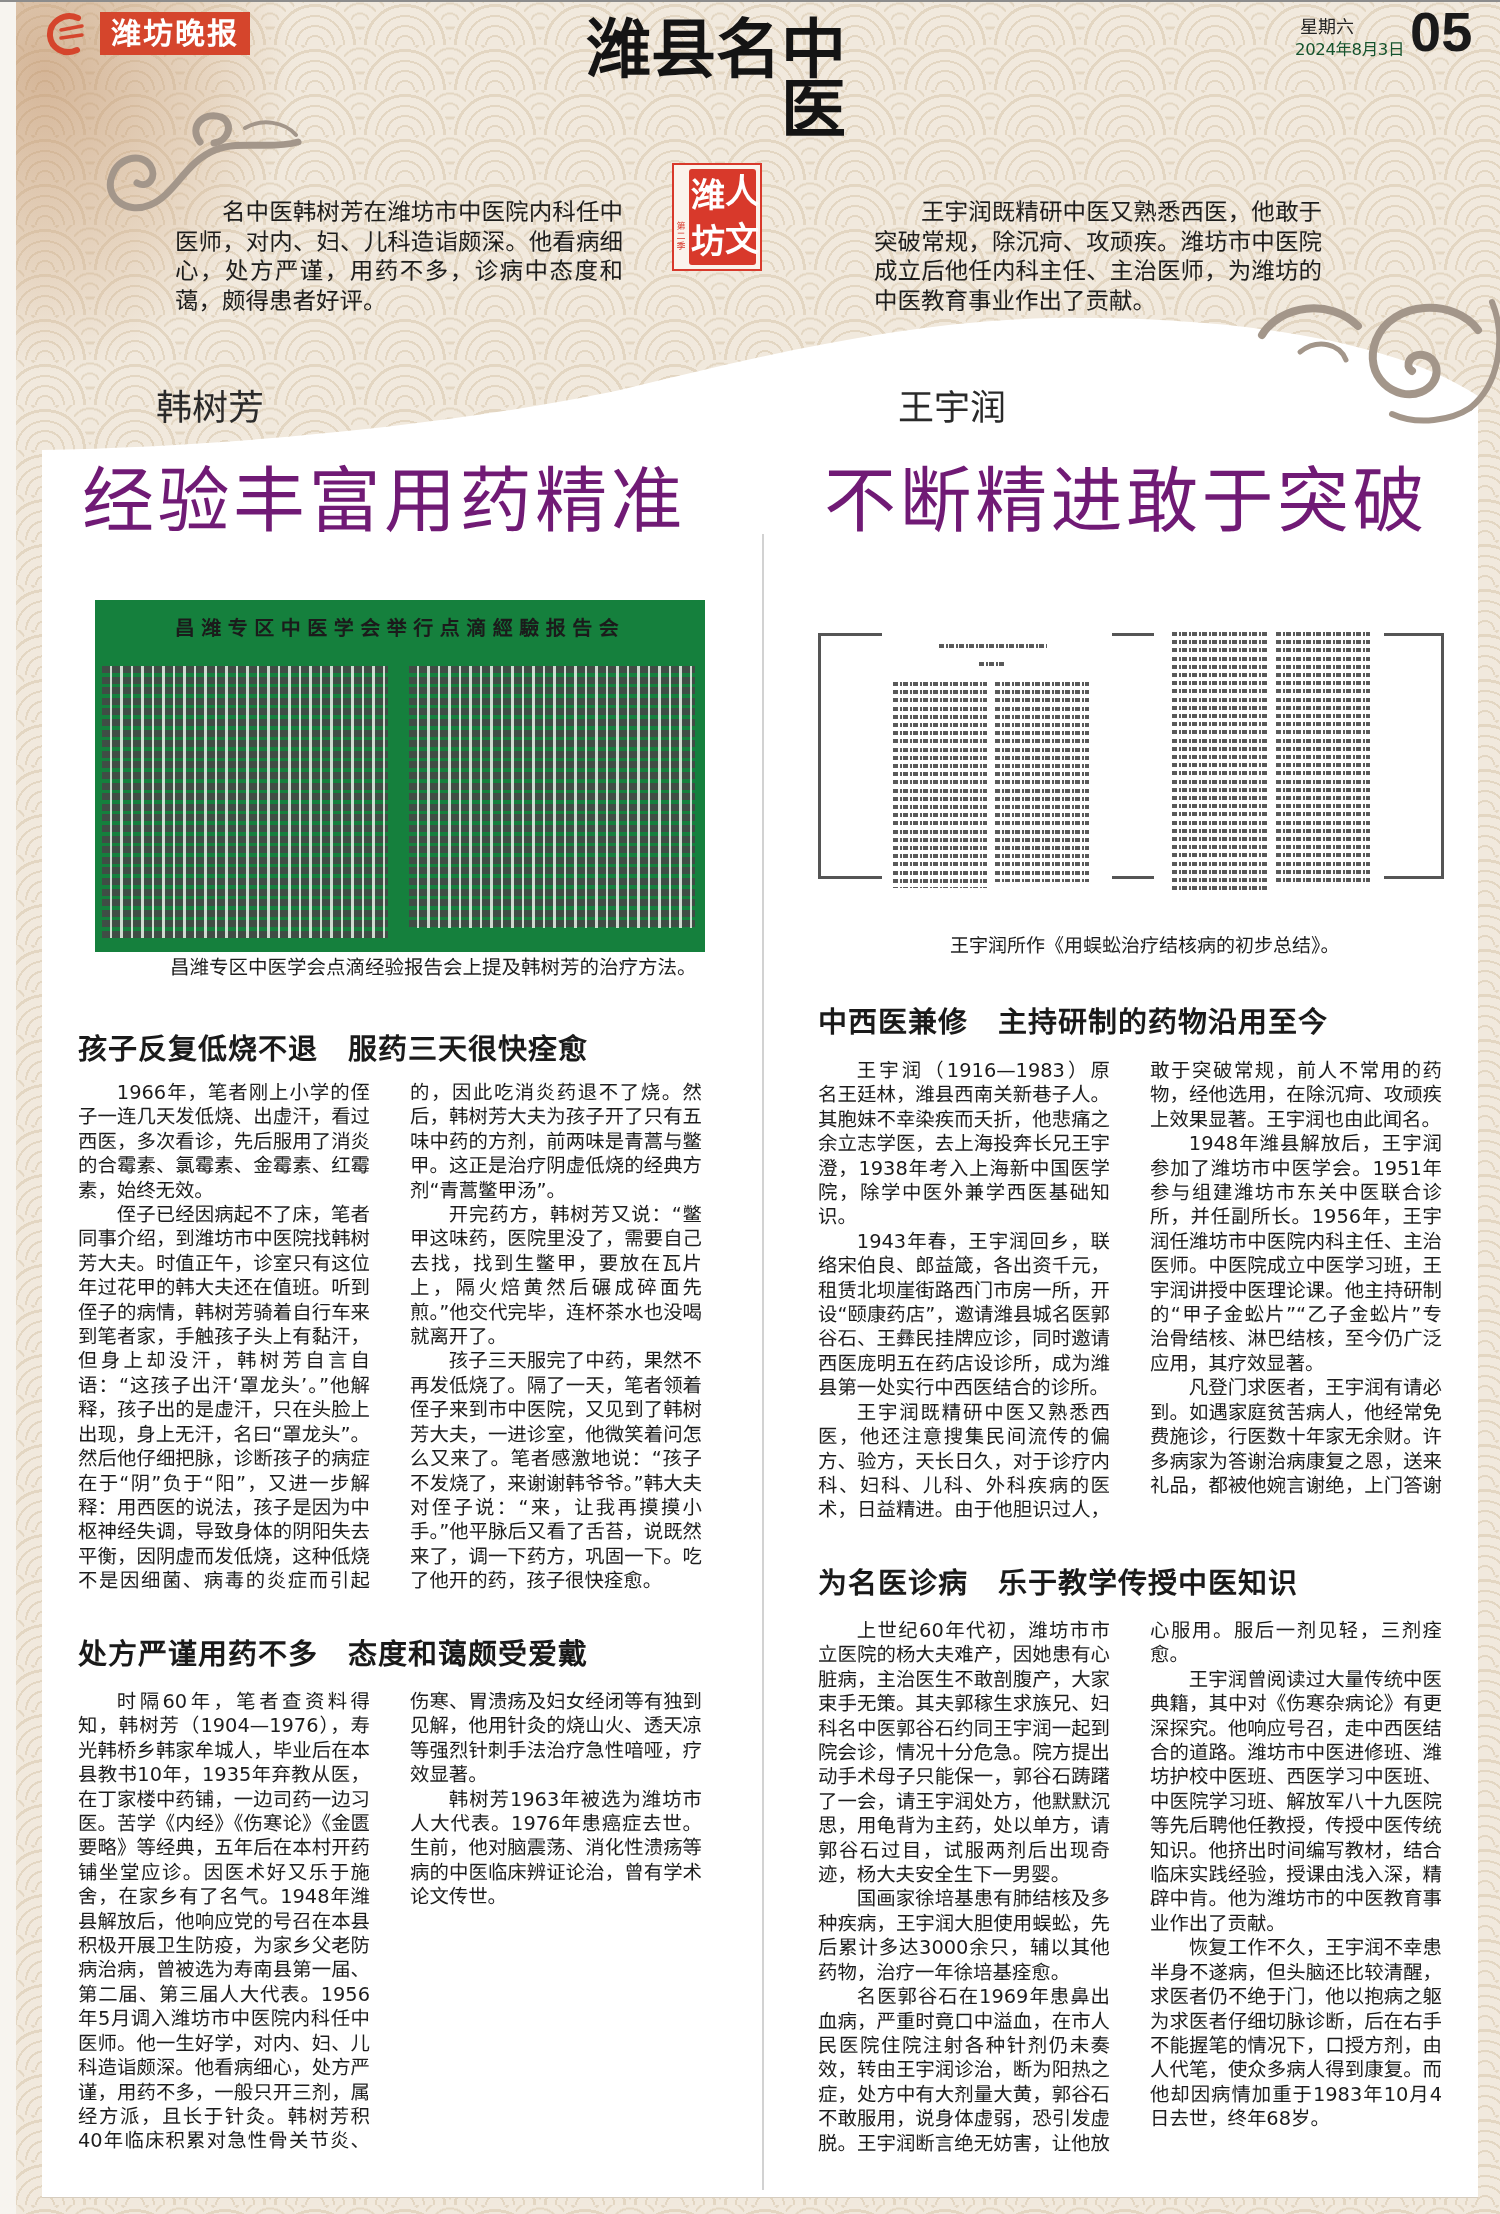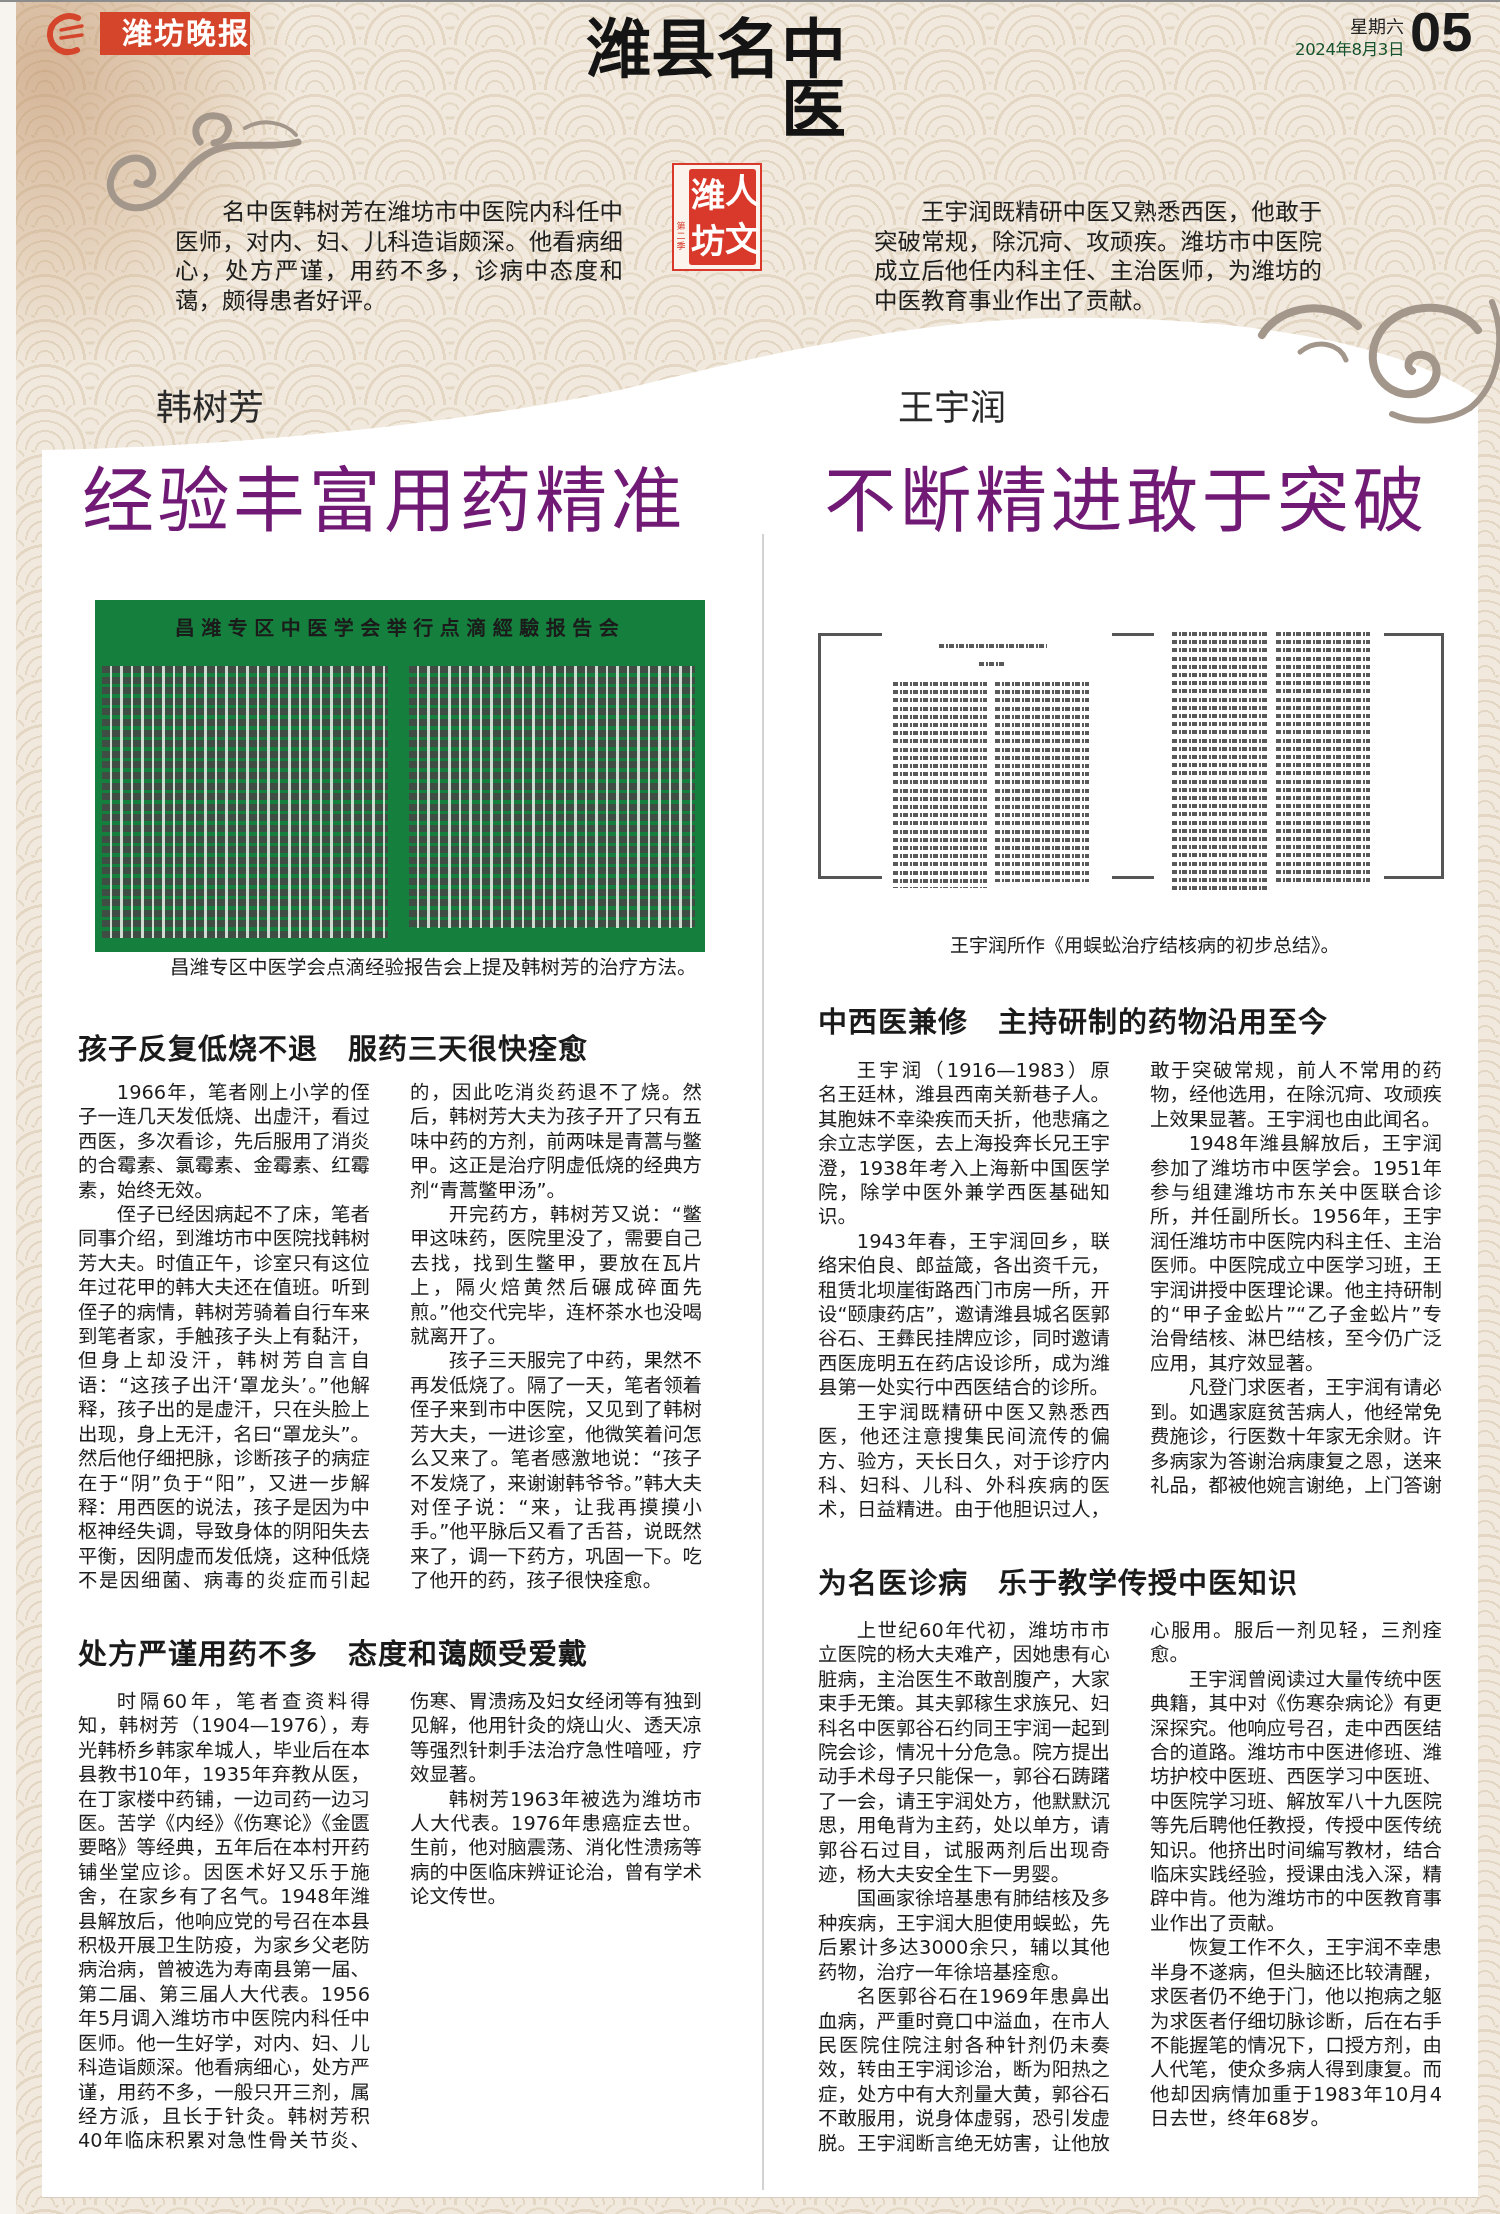--- a/index.html
+++ b/index.html
@@ -11,23 +11,23 @@
  radial-gradient(circle at 50% 100%,#f1e9dd 0 8px,#e3d6c2 8px 10px,#f1e9dd 10px 18px,#e3d6c2 18px 20px,#f1e9dd 20px 28px,#e3d6c2 28px 30px,#f1e9dd 30px 38px,#e3d6c2 38px 41px,#f1e9dd 41px 44px,transparent 44px),
  radial-gradient(circle at 50% 100%,#f1e9dd 0 8px,#e3d6c2 8px 10px,#f1e9dd 10px 18px,#e3d6c2 18px 20px,#f1e9dd 20px 28px,#e3d6c2 28px 30px,#f1e9dd 30px 38px,#e3d6c2 38px 41px,#f1e9dd 41px 44px,transparent 44px);
  background-size:90px 45px;background-position:0 0,45px 22.5px}
 .wash{position:absolute;left:0;top:0;width:560px;height:720px;background:radial-gradient(ellipse 58% 55% at 8% 10%,rgba(190,140,96,.55),rgba(208,170,132,.32) 50%,transparent 76%)}
 .leftedge{position:absolute;left:0;top:0;width:16px;height:2214px;background:#f7f4ef}
 .topline{position:absolute;left:0;top:0;width:1500px;height:2px;background:#8c8c8c}
 svg.shapes{position:absolute;left:0;top:0;width:1500px;height:2214px}
 .abs{position:absolute}
 
 .logo-icon{left:44px;top:12px;width:42px;height:44px}
-.logo-box{left:100px;top:12px;width:150px;height:43px;background:#d5452c;color:#fff;font-size:30px;font-weight:bold;line-height:43px;text-align:right;letter-spacing:2px}
+.logo-box{left:100px;top:12px;width:150px;height:43px;background:#d5452c;color:#fff;font-size:30px;font-weight:bold;line-height:43px;text-align:center;letter-spacing:2px}
 .sec-title{left:560px;top:20px;width:286px;text-align:right;font-size:65px;font-weight:bold;line-height:60px;color:#141414}
-.weekday{left:1300px;top:16px;width:104px;text-align:right;font-size:18px;line-height:22px;color:#222}
+.weekday{left:1300px;top:16px;width:104px;font-size:18px;line-height:22px;color:#222}
 .date{left:1280px;top:39px;width:124px;text-align:right;font-size:16.5px;line-height:22px;color:#14532d;letter-spacing:-.4px}
 .pageno{left:1410px;top:3px;font-family:"Liberation Sans",sans-serif;font-weight:bold;font-size:56px;line-height:58px;color:#1a1a1a}
 
 .intro{top:198px;width:448px;font-size:23.5px;line-height:29.5px;text-indent:2em;text-align:justify;color:#1d1d1d}
 
 .seal{left:672px;top:163px;width:90px;height:108px;border:2px solid #d8392b;background:#fbf3ec}
 .seal-red{position:absolute;left:15px;top:4px;right:4px;bottom:4px;background:#d8392b;border-radius:3px}
 .seal-ch{position:absolute;color:#fff;font-size:34px;font-weight:bold;line-height:36px;font-family:"DejaVu Serif",serif}
 .seal-note{position:absolute;left:1px;top:56px;width:12px;font-size:9px;line-height:10px;color:#d8392b;text-align:center}
 

